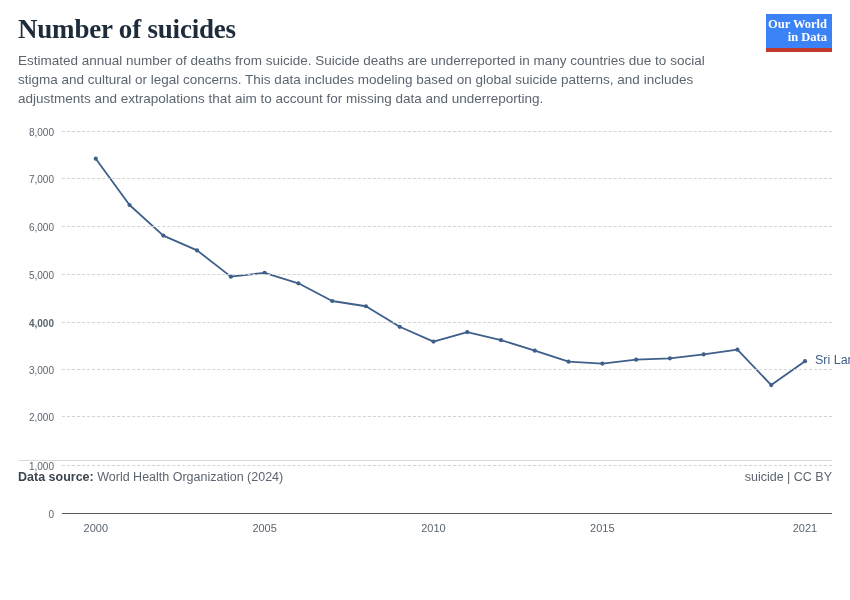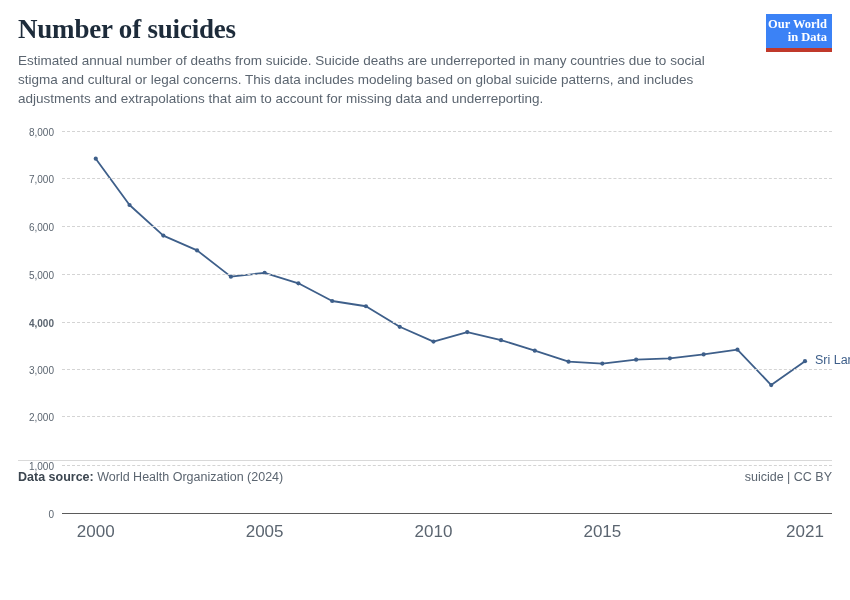--- a/index.html
+++ b/index.html
@@ -92,21 +92,21 @@
     transform: translateY(-50%);
     font-size: 10px;
     color: #5b6570;
     white-space: nowrap;
   }
   .xtick {
     position: absolute;
     top: 100%;
     margin-top: 9px;
     transform: translateX(-50%);
-    font-size: 17px;
+    font-size: 11px;
     color: #5b6570;
     white-space: nowrap;
   }
   svg.series {
     position: absolute;
     left: 0;
     top: 0;
     width: 100%;
     height: 100%;
     overflow: visible;

